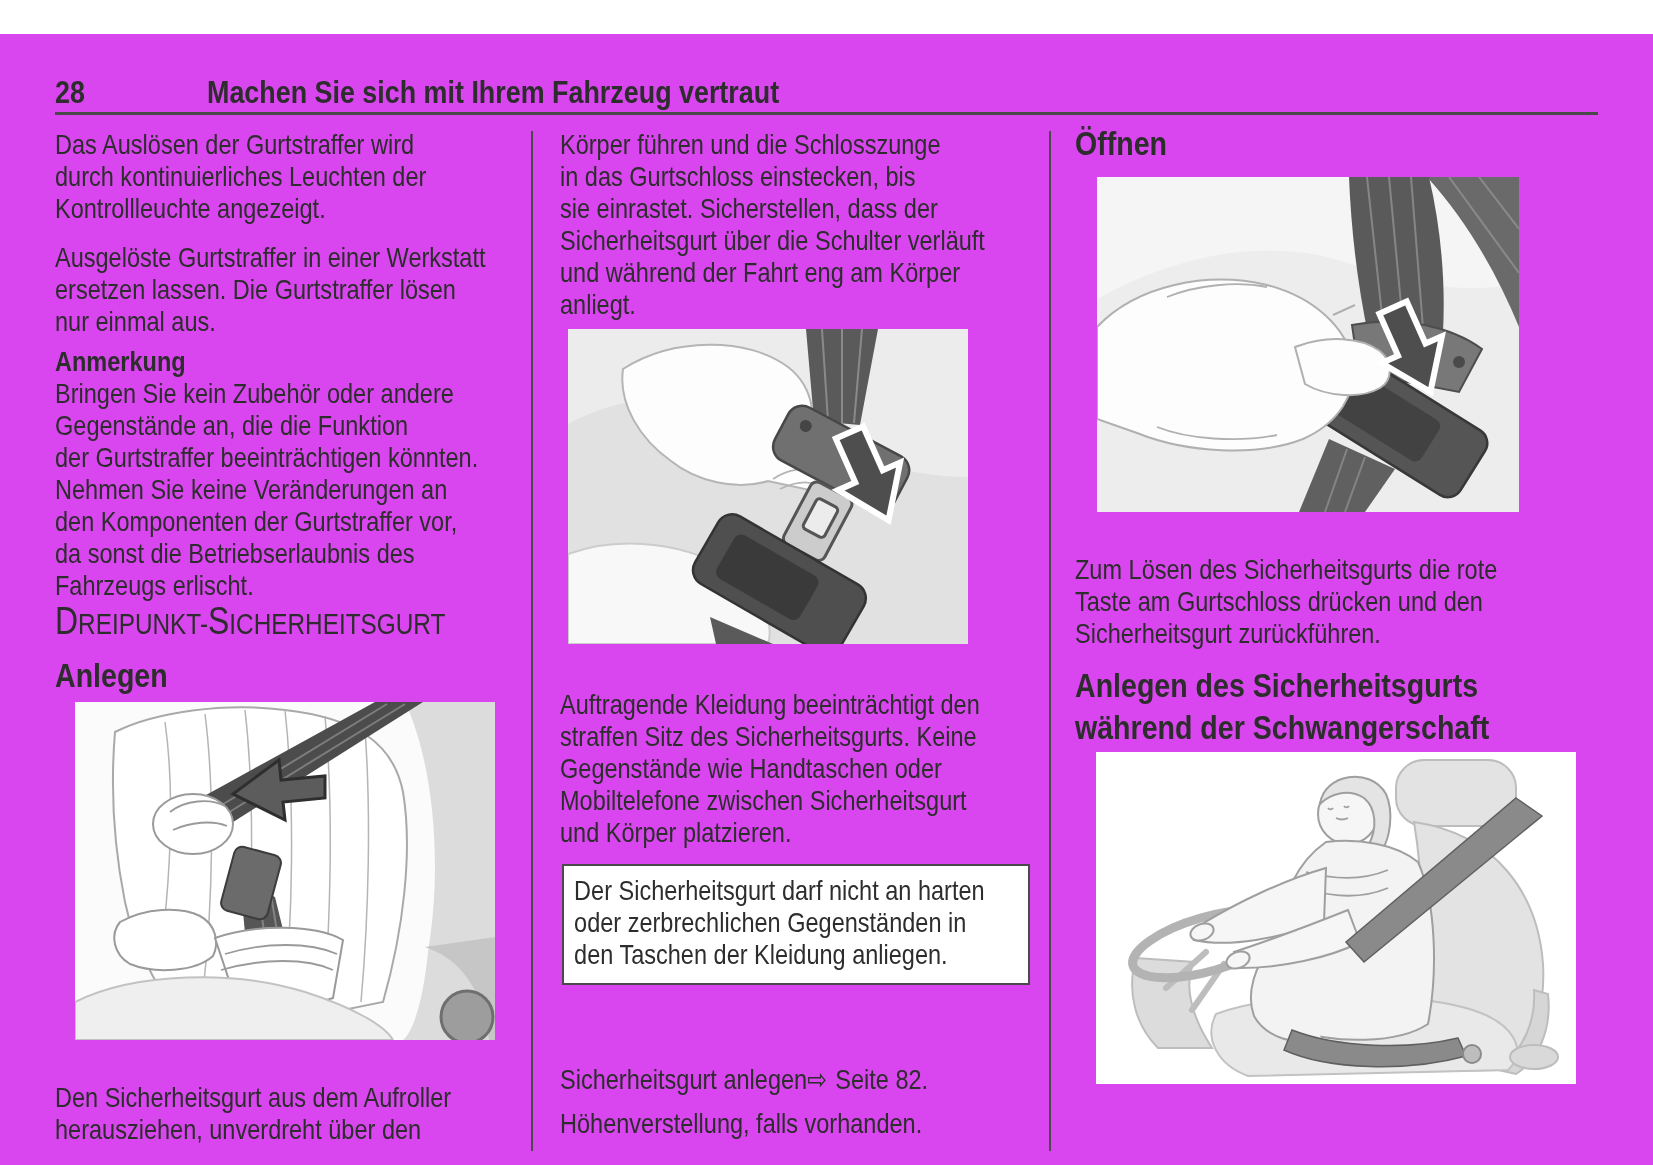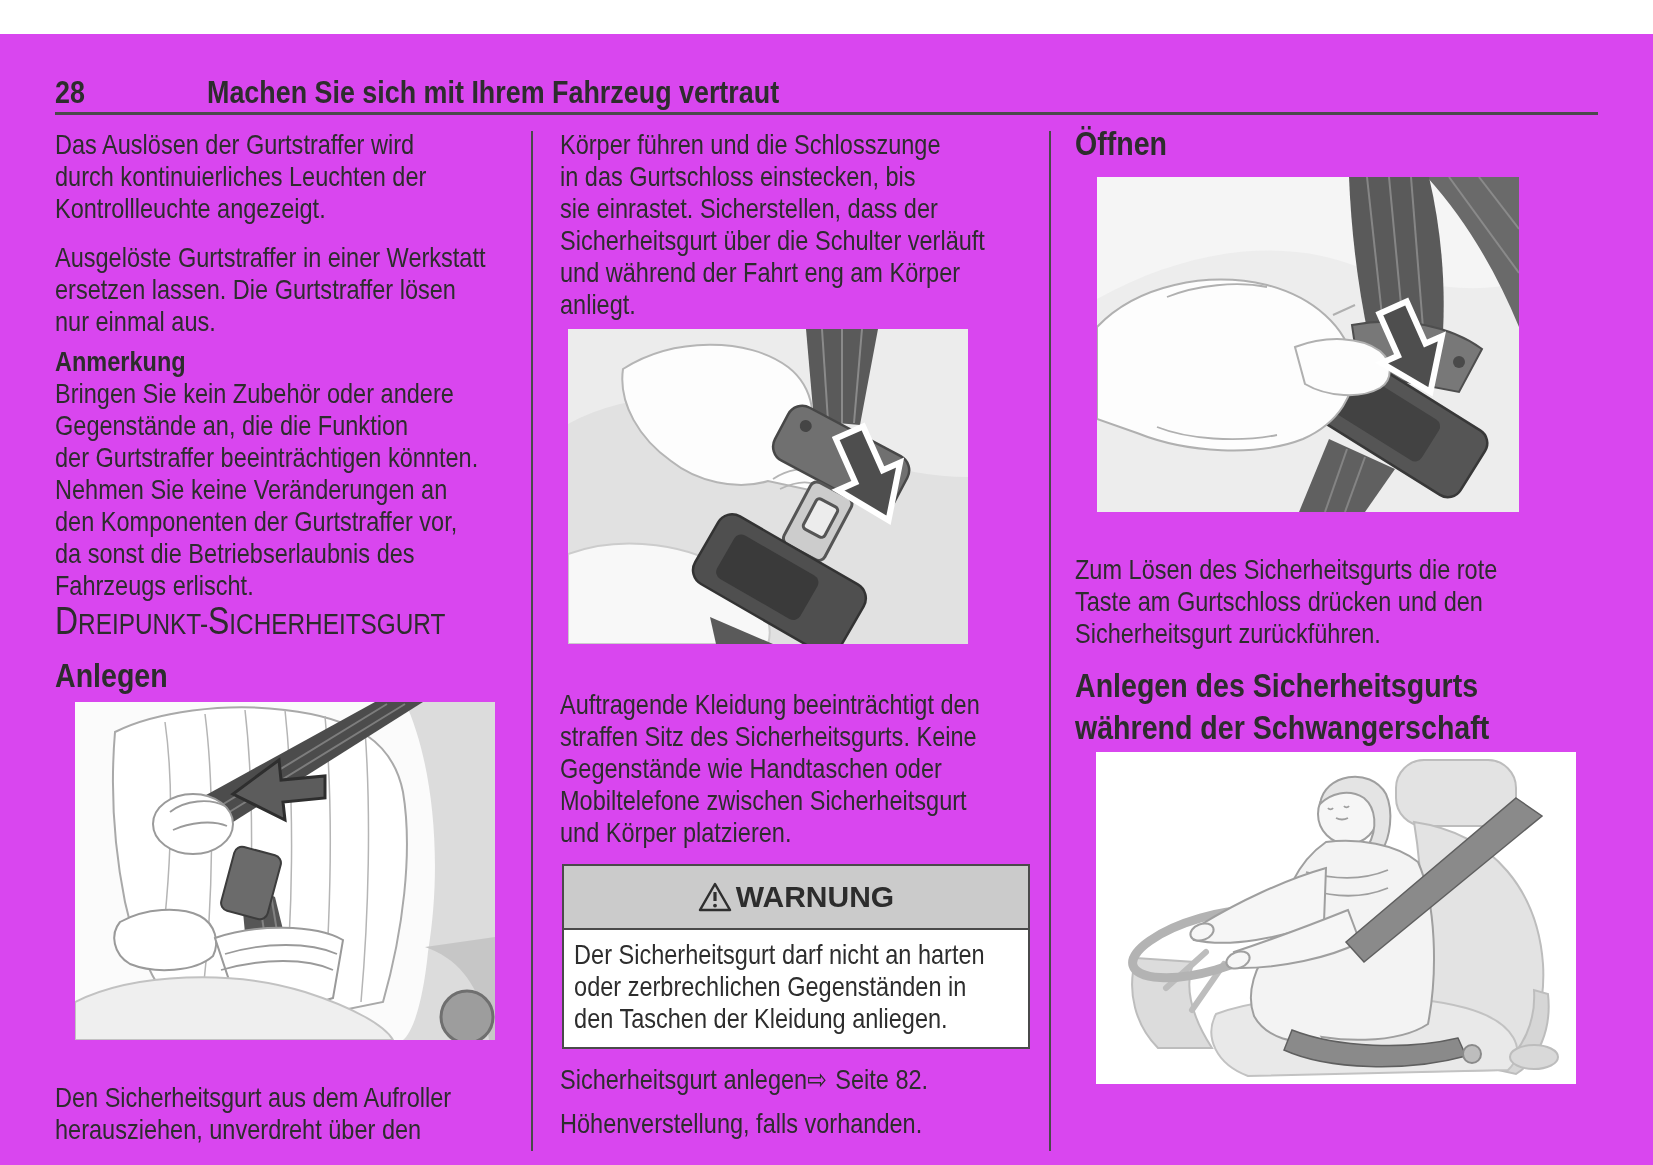--- a/index.html
+++ b/index.html
@@ -141,28 +141,20 @@
     </svg>
   </div>
 
   <div class="abs body-text cx" style="left:560px;top:655px;width:560px;">Auftragende Kleidung beeinträchtigt den
 straffen Sitz des Sicherheitsgurts. Keine
 Gegenstände wie Handtaschen oder
 Mobiltelefone zwischen Sicherheitsgurt
 und Körper platzieren.</div>
 
   <div class="abs warnbox" style="left:562px;top:830px;width:464px;">
-    <div class="warnhead">
-      <svg width="34" height="30" viewBox="0 0 34 30">
-        <path d="M17 2 L32 28 L2 28 Z" fill="none" stroke="#2f2f2f" stroke-width="2.5" stroke-linejoin="round"></path>
-        <line x1="17" y1="10" x2="17" y2="19" stroke="#2f2f2f" stroke-width="3.2"></line>
-        <circle cx="17" cy="23.6" r="1.9" fill="#2f2f2f"></circle>
-      </svg>
-      <span class="warntitle">WARNUNG</span>
-    </div>
     <div class="warnbody body-text cx" style="width:520px;">Der Sicherheitsgurt darf nicht an harten
 oder zerbrechlichen Gegenständen in
 den Taschen der Kleidung anliegen.</div>
   </div>
 
   <div class="abs linkline cx" style="left:560px;top:1030px;">
     <span>Sicherheitsgurt anlegen</span><span>⇨</span><span class="pref">Seite 82.</span>
   </div>
 
   <div class="abs body-text cx" style="left:560px;top:1074px;width:560px;">Höhenverstellung, falls vorhanden.</div>

